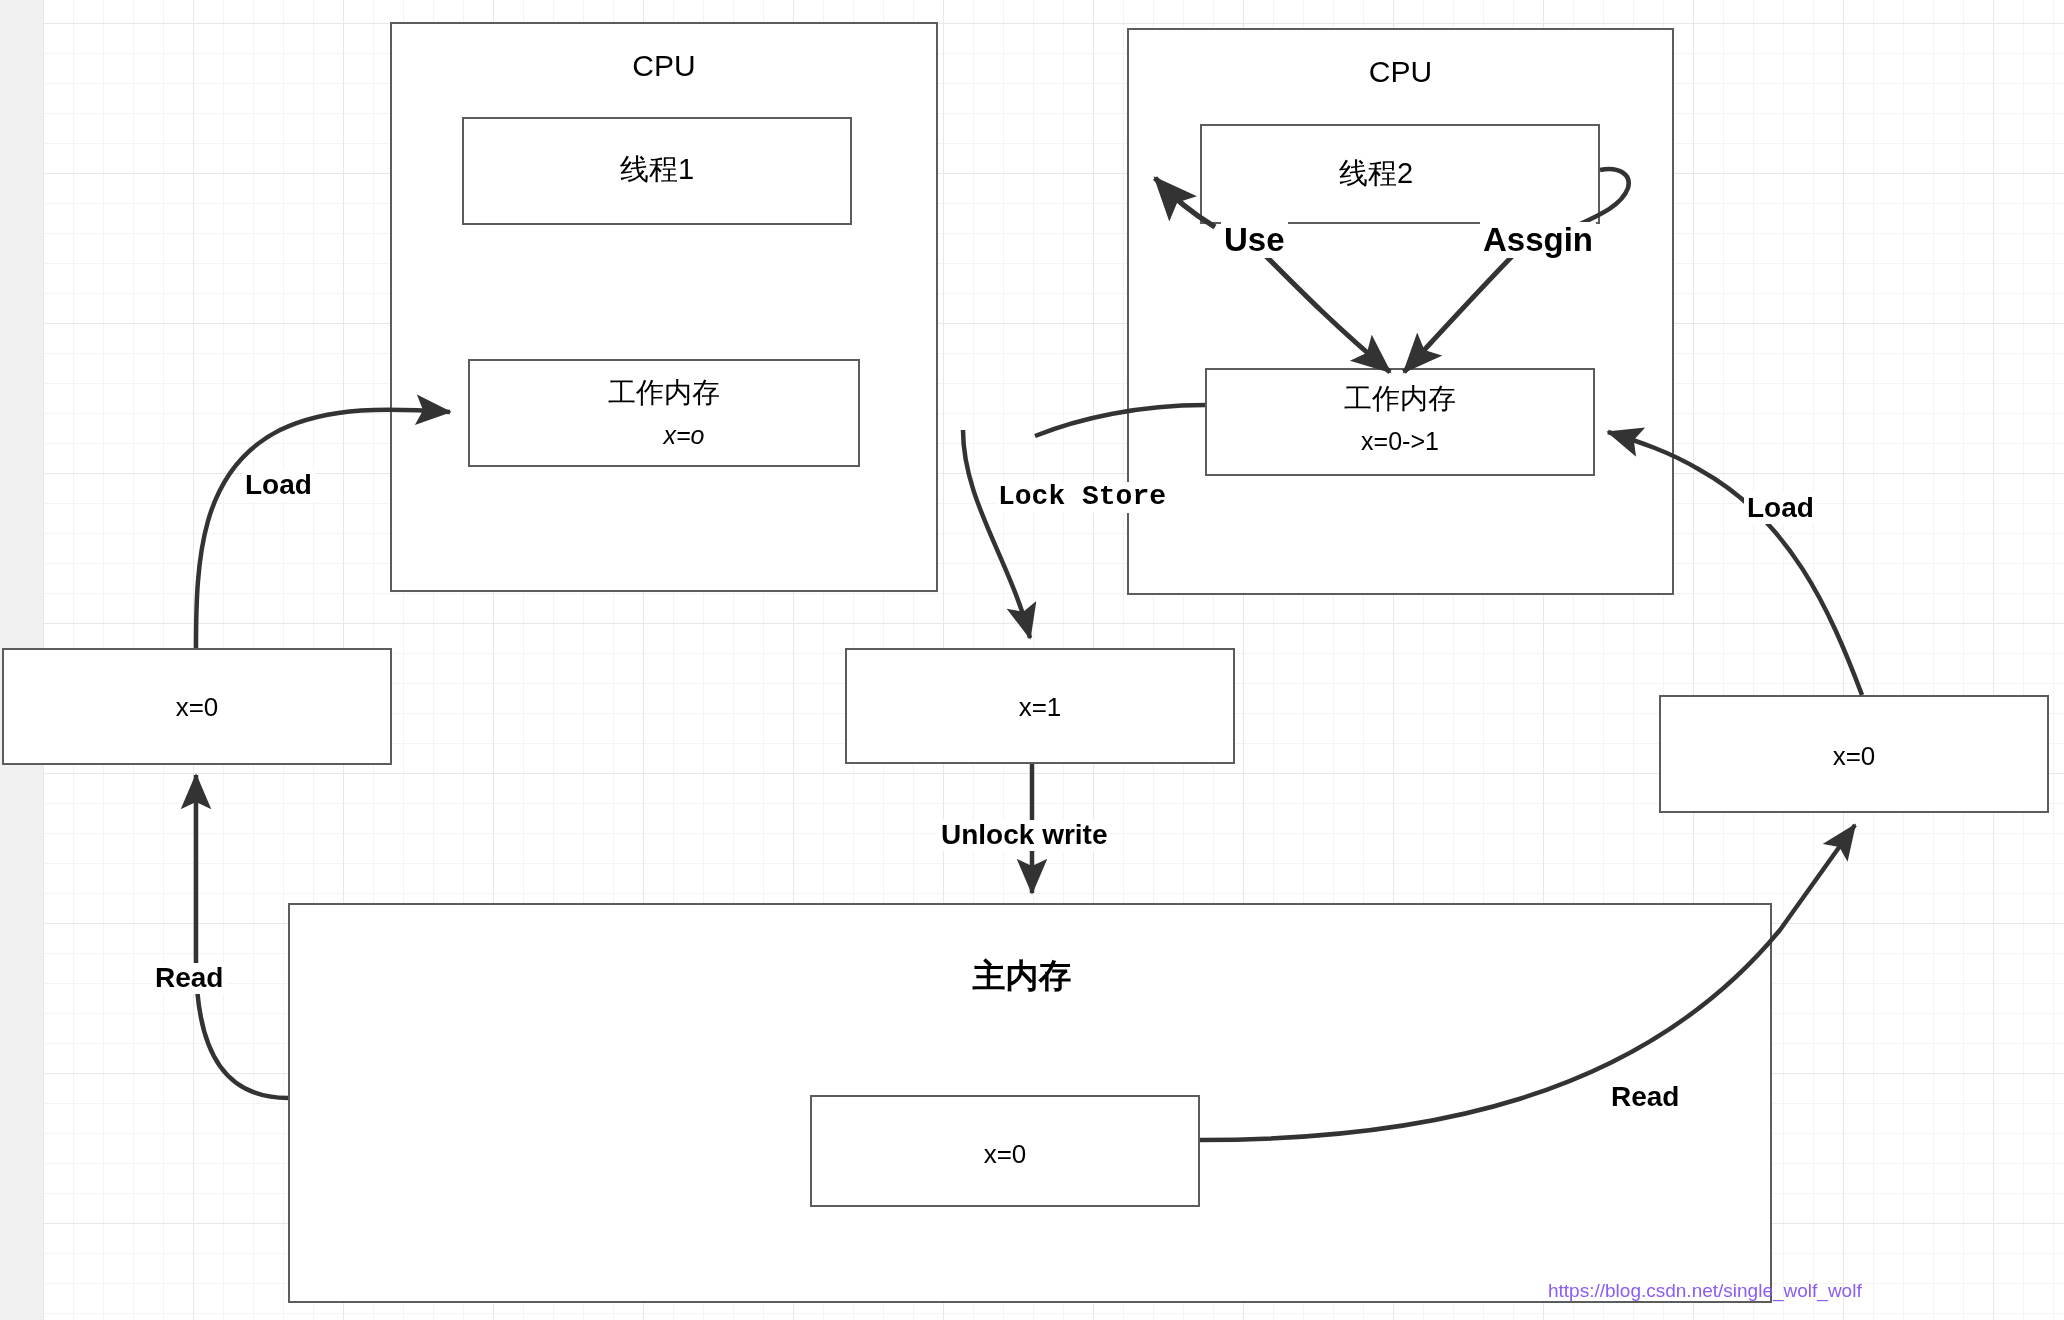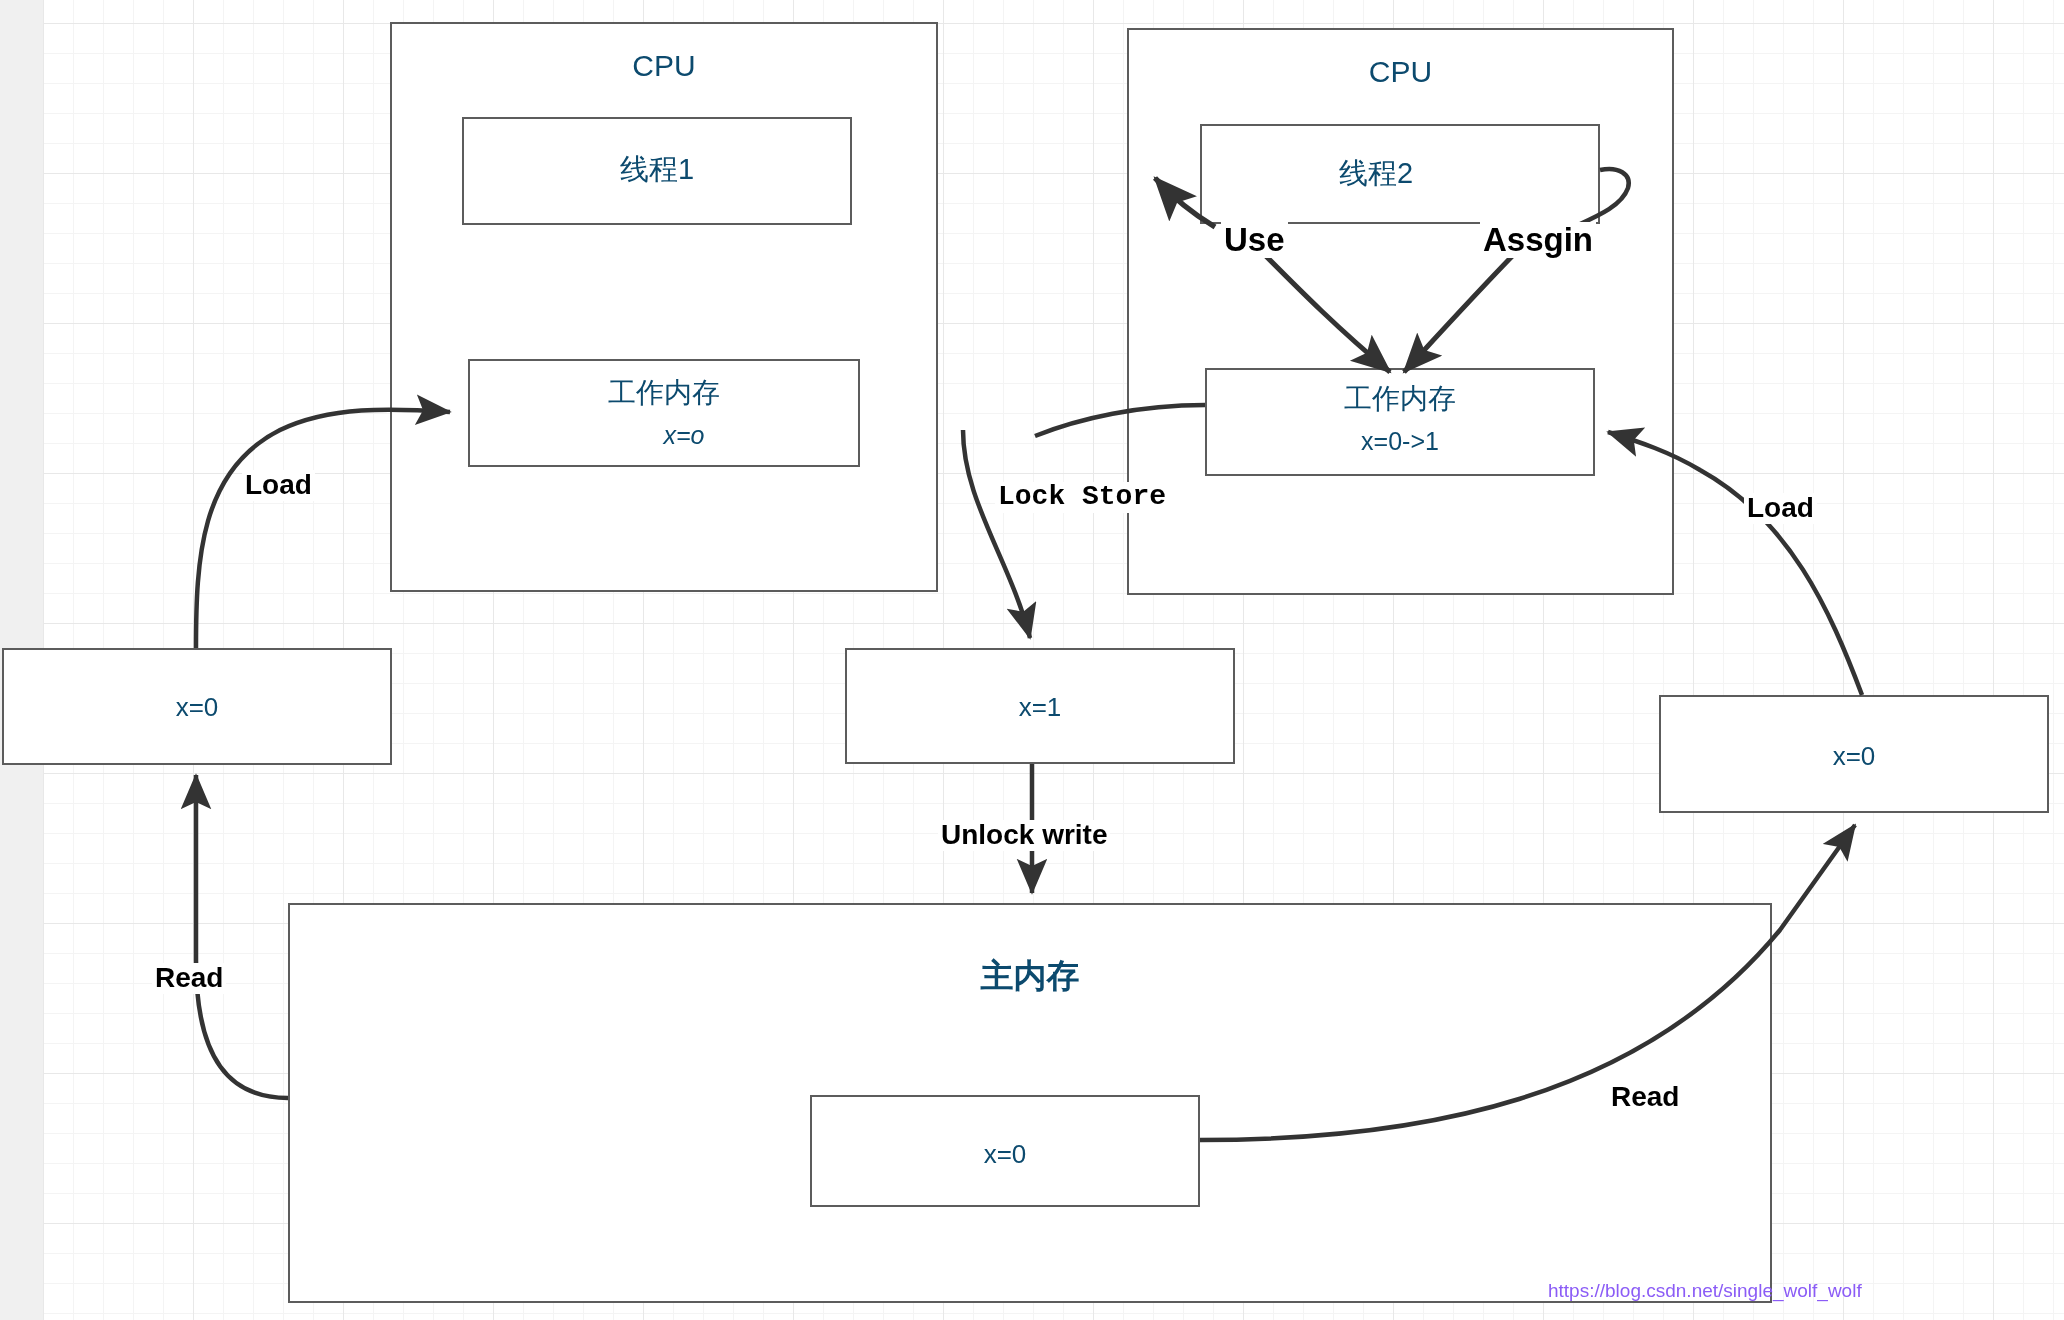--- a/index.html
+++ b/index.html
@@ -26,21 +26,21 @@
   }
   .box{
     position:absolute;
     border:2px solid #5c5c5c;
     background:#ffffff;
     box-sizing:border-box;
   }
   .center-text{
     position:absolute;left:0;right:0;
     text-align:center;
-    color:#0c4a6e;
+    color:#000000;
     line-height:1.3;
     white-space:pre-line;
   }
   .edge-label{
     position:absolute;
     background:#ffffff;
     color:#000000;
     font-weight:bold;
     white-space:nowrap;
     padding:0 3px;
@@ -86,21 +86,21 @@
 <div class="box" style="left:2px;top:648px;width:390px;height:117px;"></div>
 <div class="center-text" style="left:2px;width:390px;top:691px;font-size:26px;">x=0</div>
 
 <div class="box" style="left:845px;top:648px;width:390px;height:116px;"></div>
 <div class="center-text" style="left:845px;width:390px;top:691px;font-size:26px;">x=1</div>
 
 <div class="box" style="left:1659px;top:695px;width:390px;height:118px;"></div>
 <div class="center-text" style="left:1659px;width:390px;top:740px;font-size:26px;">x=0</div>
 
 <div class="box" style="left:288px;top:903px;width:1484px;height:400px;"></div>
-<div class="center-text" style="left:288px;width:1484px;top:955px;font-size:33px;font-weight:bold;">主内存</div>
+<div class="center-text" style="left:280px;width:1484px;top:955px;font-size:33px;font-weight:bold;">主内存</div>
 
 <div class="box" style="left:810px;top:1095px;width:390px;height:112px;"></div>
 <div class="center-text" style="left:810px;width:390px;top:1138px;font-size:26px;">x=0</div>
 
 <svg id="arrows" viewBox="0 0 2064 1320" xmlns="http://www.w3.org/2000/svg">
   <defs>
     <marker id="ah" markerWidth="10" markerHeight="10" refX="7.6" refY="3.4" orient="auto" markerUnits="strokeWidth">
       <path d="M0,0 L8,3.4 L0,6.8 L1.6,3.4 z" fill="#333333"></path>
     </marker>
   </defs>

